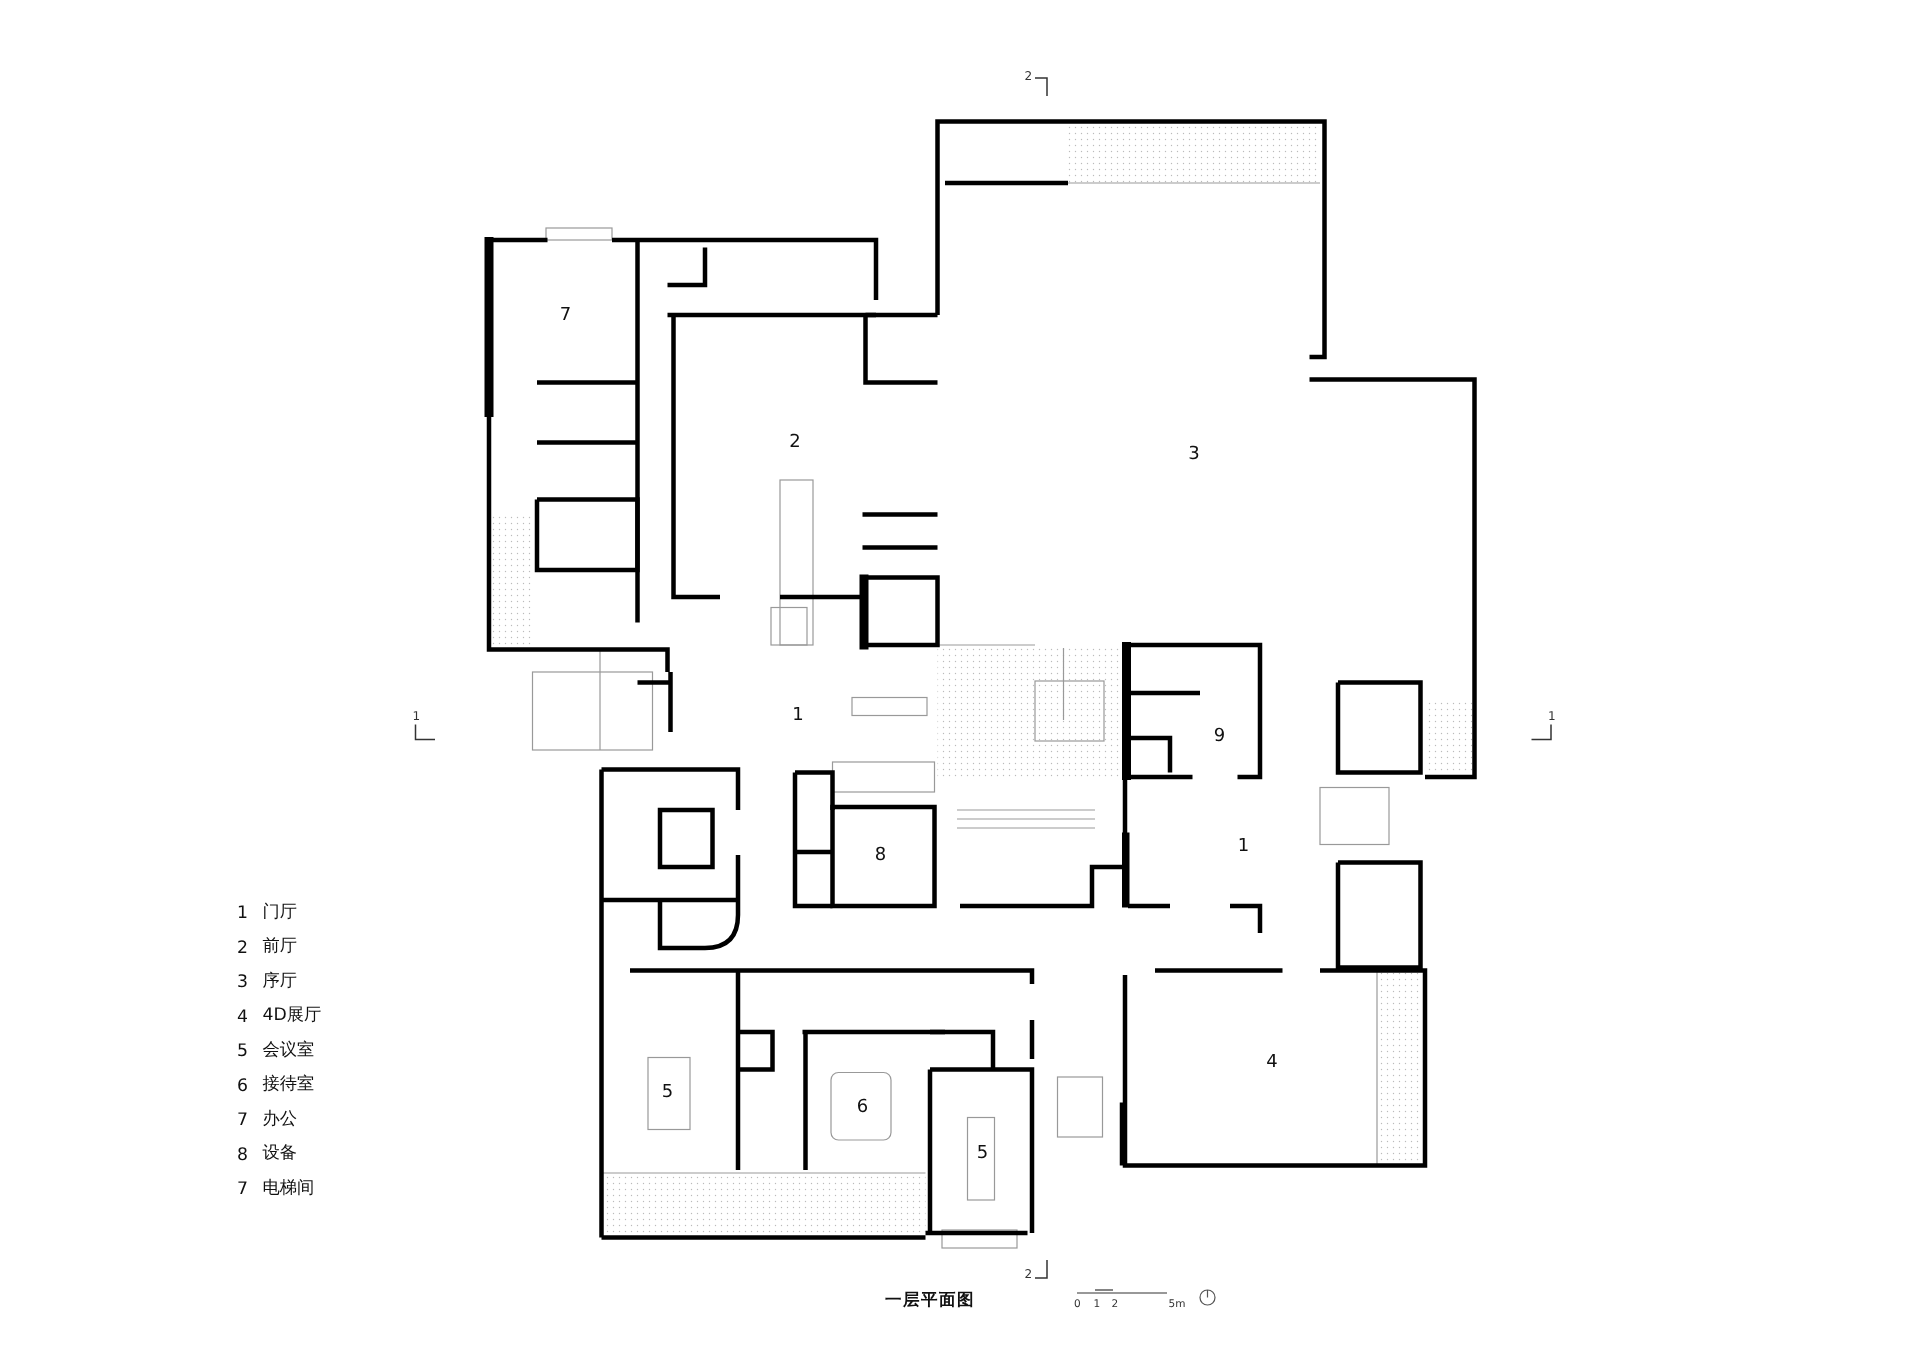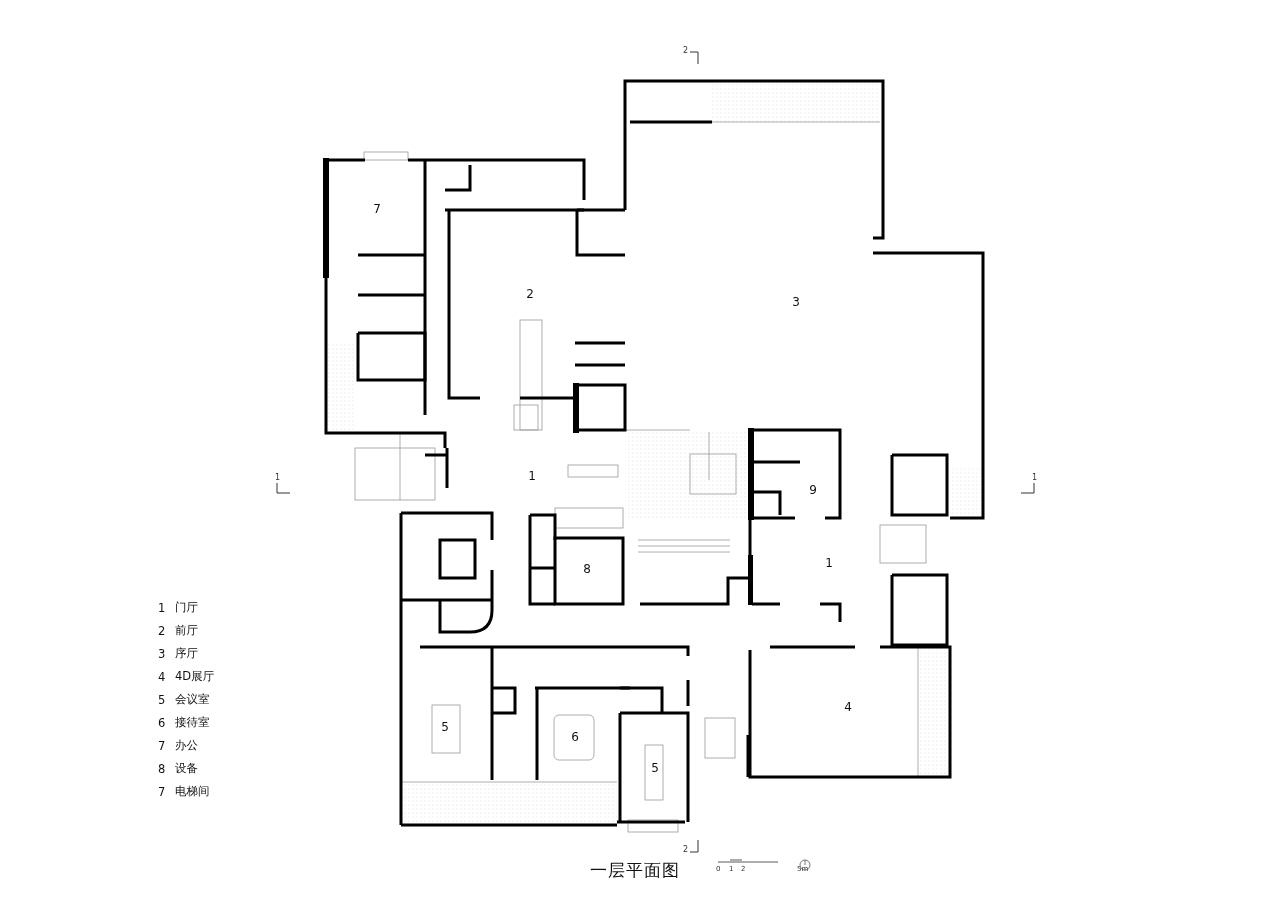--- a/index.html
+++ b/index.html
@@ -3,21 +3,21 @@
 <meta charset="utf-8">
 <style>
   html, body { margin: 0; padding: 0; background: #ffffff; }
   body { width: 1280px; height: 904px; position: relative; overflow: hidden;
          font-family: "DejaVu Sans", sans-serif; color: #111; }
   #plan { position: absolute; left: 0; top: 0; width: 1280px; height: 904px; }
   .room-label { position: absolute; font-size: 12px; color: #111; transform: translate(-50%, -50%); }
   .legend { position: absolute; left: 158px; top: 596px; }
   .legend-item { height: 23px; font-size: 11.5px; display: flex; align-items: center; }
   .legend-num { width: 17px; }
-  .title { position: absolute; left: 590px; top: 859px; font-size: 17px; font-weight: normal; letter-spacing: 1px; text-align: center; }
+  .title { position: absolute; left: 590px; top: 859px; font-size: 11px; font-weight: bold; letter-spacing: 1px; text-align: center; }
   .scale-label { position: absolute; font-size: 7px; color: #333; }
   .section-mark { position: absolute; font-size: 8px; color: #333; }
 </style>
 </head>
 <body>
 
 <svg id="plan" viewBox="0 0 1280 904" xmlns="http://www.w3.org/2000/svg">
   <defs>
     <pattern id="dots" width="4" height="4" patternUnits="userSpaceOnUse">
       <circle cx="1" cy="1" r="0.45" fill="#bbb"></circle>
@@ -201,13 +201,13 @@
   <div class="legend-item">
       <span class="legend-num">7</span>
       <span>电梯间</span>
     </div>
 </div>
 
 <div class="title">一层平面图</div>
 <div class="scale-label" style="left:716px;top:865px">0</div>
 <div class="scale-label" style="left:729px;top:865px">1</div>
 <div class="scale-label" style="left:741px;top:865px">2</div>
-<div class="scale-label" style="left:797px;top:865px">5m</div>
+<div class="scale-label" style="left:779px;top:865px">5m</div>
 
 </body></html>

